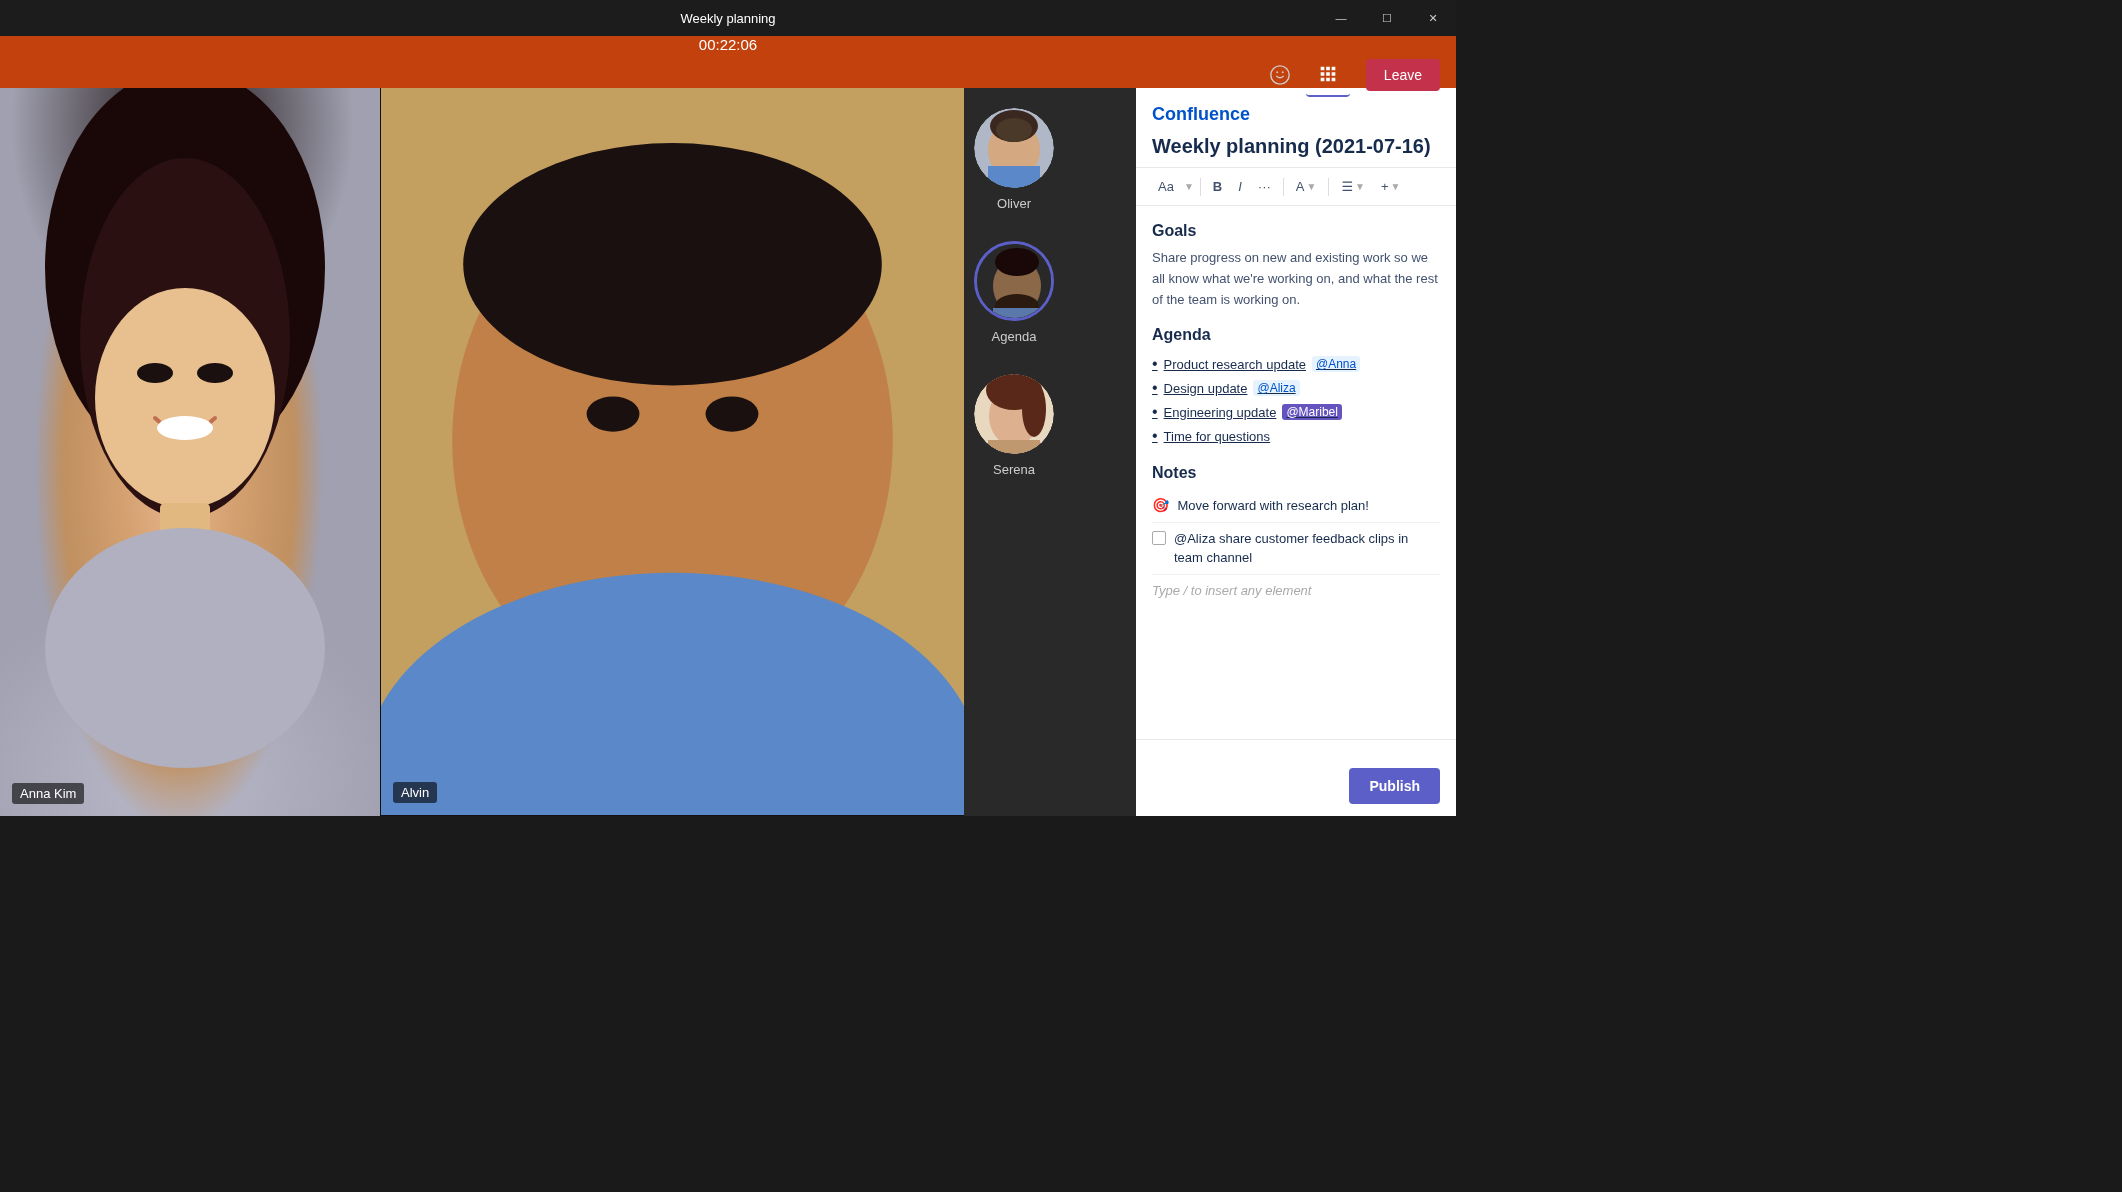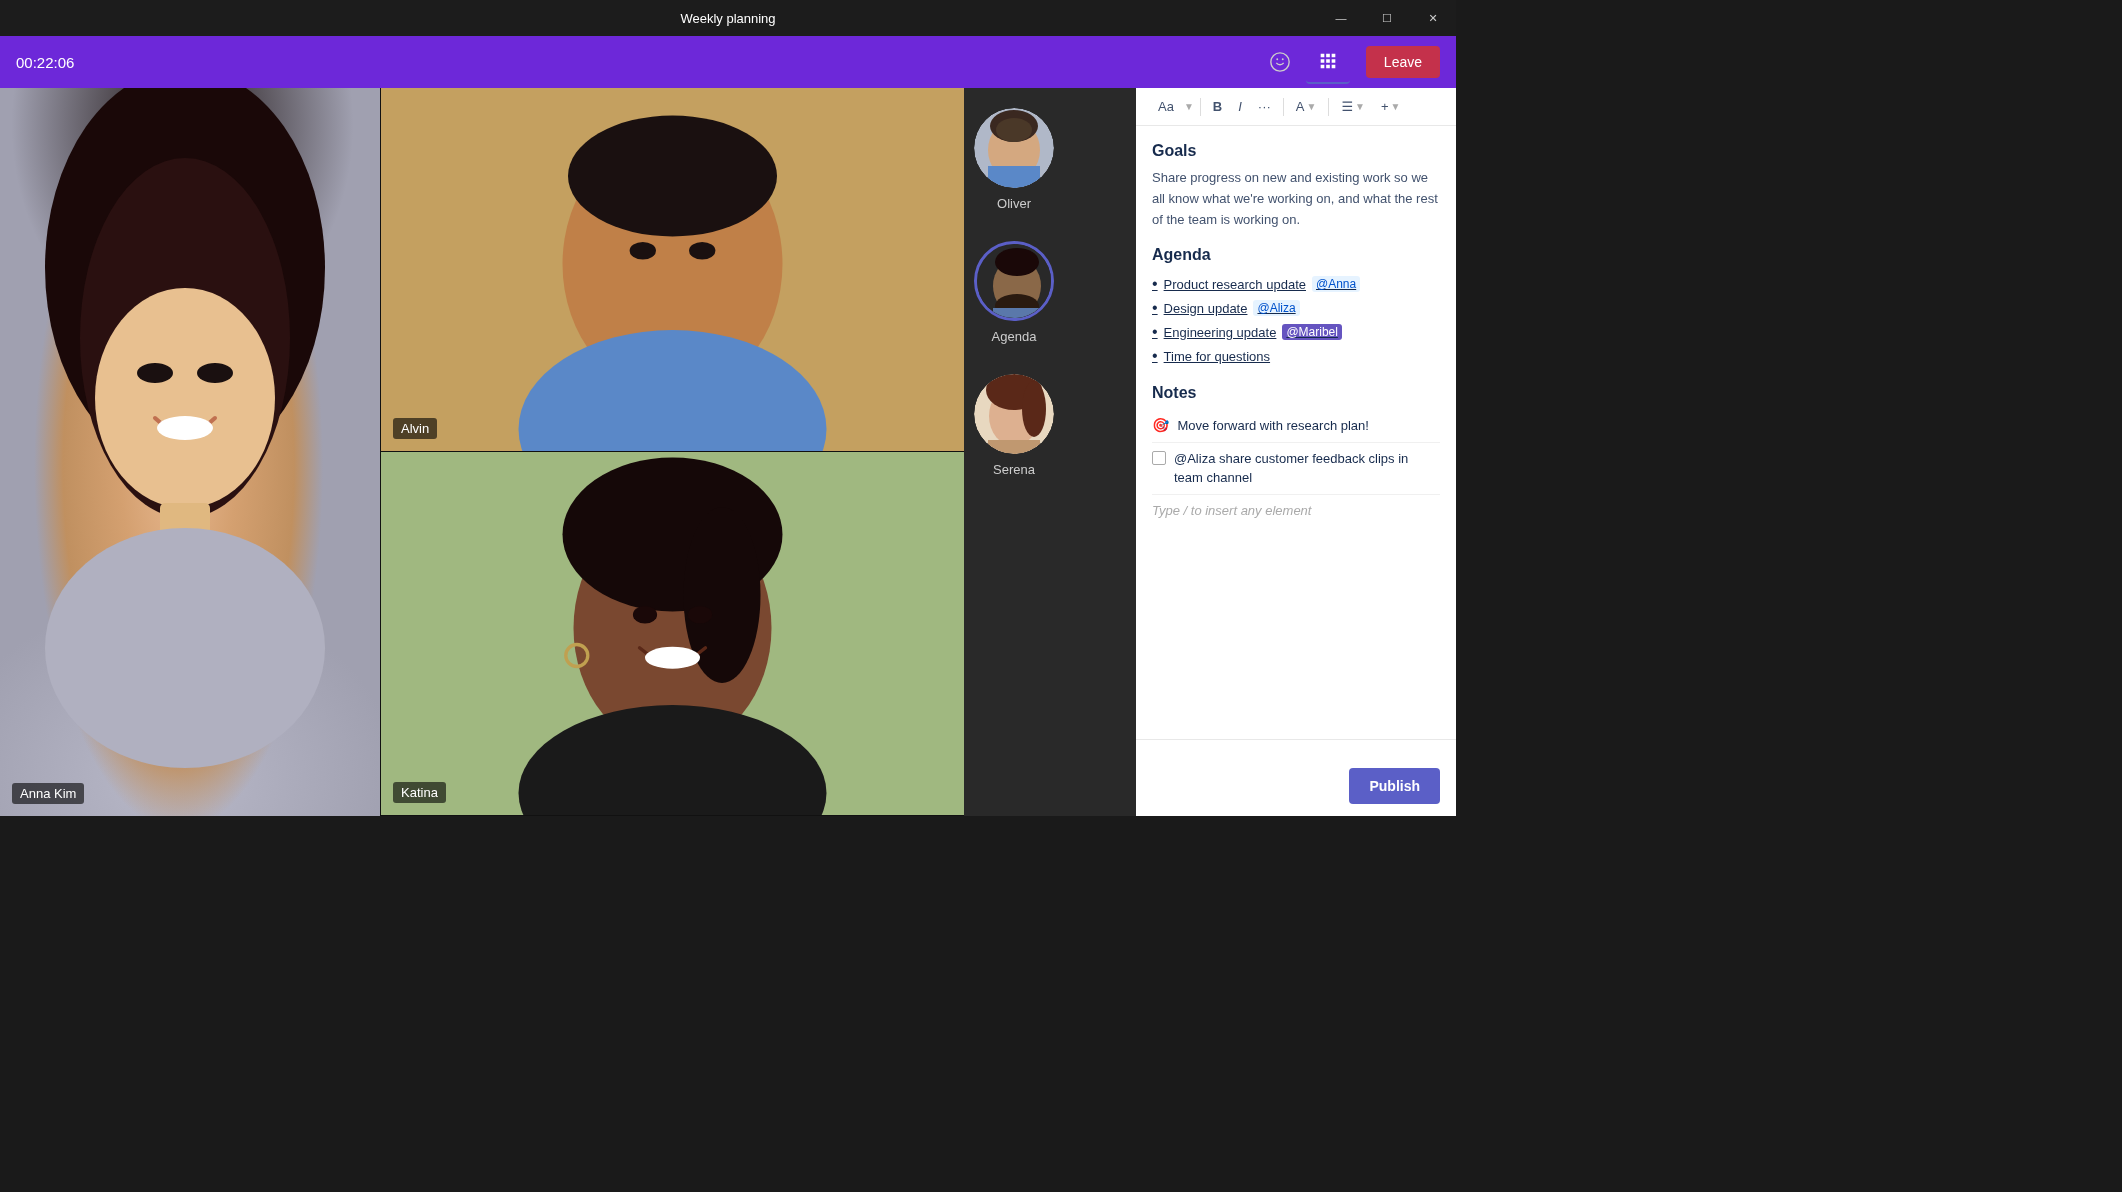--- a/index.html
+++ b/index.html
@@ -45,25 +45,26 @@
       font-size: 11px;
       cursor: pointer;
       background: transparent;
     }
 
     
     .top-bar {
       position: absolute;
       top: 36px; left: 0; right: 0;
       height: 52px;
-      background: #6d28d9;
+      background: #c2410c;
       display: flex;
       align-items: center;
       padding: 0 16px;
       z-index: 10;
+      flex-direction: column;
     }
     .timer {
       color: #ffffff;
       font-size: 15px;
       font-weight: 500;
     }
     .top-bar-icons {
       margin-left: auto;
       display: flex;
       align-items: center;
@@ -414,46 +415,20 @@
             <ellipse cx="302" cy="148" rx="12" ry="8" fill="#1a1010"></ellipse>
 
             <ellipse cx="275" cy="310" rx="140" ry="90" fill="#5a88c8"></ellipse>
           </svg>
         </div>
         <div class="video-name-badge">
           <span>Alvin</span>
         </div>
       </div>
 
-      <div class="video-cell">
-        <div style="width:100%;height:100%;position:relative;">
-          <svg width="100%" height="100%" viewBox="0 0 550 330" style="position:absolute;top:0;left:0;" preserveAspectRatio="xMidYMid slice">
-
-            <rect width="550" height="330" fill="#a0b880"></rect>
-
-            <ellipse cx="275" cy="160" rx="90" ry="110" fill="#7a4830"></ellipse>
-
-            <ellipse cx="275" cy="75" rx="100" ry="70" fill="#150808"></ellipse>
-            <ellipse cx="320" cy="130" rx="35" ry="80" fill="#150808"></ellipse>
-
-            <ellipse cx="250" cy="148" rx="11" ry="8" fill="#1a0808"></ellipse>
-            <ellipse cx="300" cy="148" rx="11" ry="8" fill="#1a0808"></ellipse>
-
-            <path d="M 245 178 Q 275 205 305 178" stroke="#5a2818" stroke-width="3" fill="none" stroke-linecap="round"></path>
-            <ellipse cx="275" cy="187" rx="25" ry="10" fill="white"></ellipse>
-
-            <ellipse cx="275" cy="310" rx="140" ry="80" fill="#1a1a1a"></ellipse>
-
-            <circle cx="188" cy="185" r="10" stroke="#c0a050" stroke-width="3" fill="none"></circle>
-          </svg>
-        </div>
-        <div class="video-name-badge">
-          <span>Katina</span>
-        </div>
-      </div>
     </div>
 
     <div class="sidebar">
 
       <div class="participant">
         <div class="participant-avatar">
           <svg width="80" height="80" viewBox="0 0 80 80" style="border-radius:50%;">
             <clipPath id="c1">
                 <circle cx="40" cy="40" r="40"></circle>
               </clipPath>
@@ -501,20 +476,24 @@
               <rect x="14" y="66" width="52" height="22" fill="#c09870"></rect>
             </g>
           </svg>
         </div>
         <span class="participant-name">Serena</span>
       </div>
     </div>
   </div>
 
   <div class="confluence-panel">
+    <div class="confluence-header">
+      <div class="confluence-logo">Confluence</div>
+      <div class="confluence-title">Weekly planning (2021-07-16)</div>
+    </div>
 
     <div class="toolbar">
       <button class="toolbar-btn">Aa</button>
       <span style="font-size:10px;color:#aaa;">▼</span>
       <div class="toolbar-separator"></div>
       <button class="toolbar-btn" style="font-weight:700;">B</button>
       <button class="toolbar-btn" style="font-style:italic;">I</button>
       <button class="toolbar-btn">···</button>
       <div class="toolbar-separator"></div>
       <button class="toolbar-btn">

